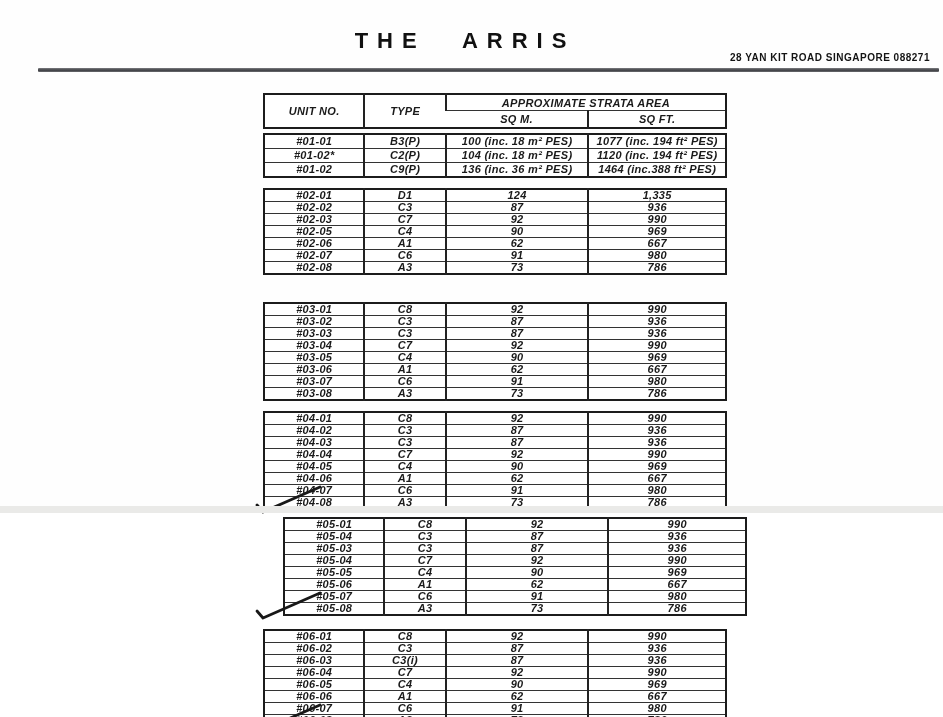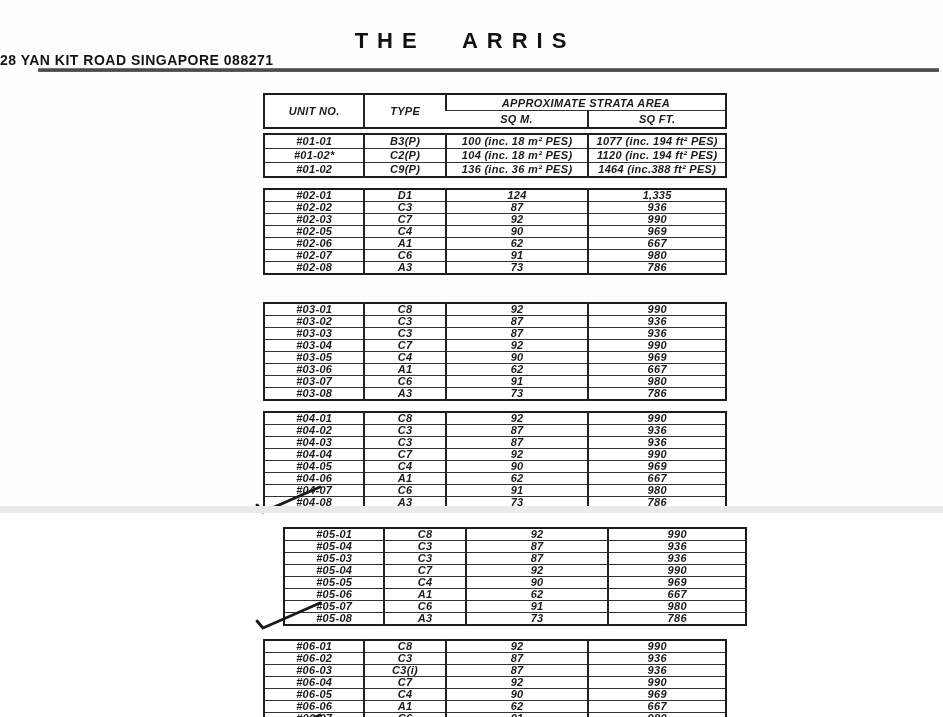--- a/index.html
+++ b/index.html
@@ -18,22 +18,22 @@
   .title {
     position: absolute; top: 28px; left: 0; width: 930px;
     text-align: center;
     font-size: 22px; font-weight: bold;
     letter-spacing: 9px; word-spacing: 22px;
     color: #111;
     white-space: nowrap;
   }
   .subtitle {
     position: absolute; top: 52px; left: 0; width: 930px;
-    text-align: left;
-    font-size: 14px; font-weight: bold;
+    text-align: right;
+    font-size: 10px; font-weight: bold;
     letter-spacing: 0.5px;
     color: #141414;
   }
   .rule {
     position: absolute; top: 68px; left: 38px; width: 901px; height: 4px;
     background: linear-gradient(to bottom, #7d7e82, #3e3f43 55%, #6b6c70);
     border-radius: 1px;
   }
   .content {
     position: absolute; top: 93px; left: 263px; width: 470px; font-style: italic;
@@ -308,21 +308,21 @@
                 <td>A3</td>
                 <td>73</td>
                 <td>786</td>
               </tr>
             </tbody>
           </table>
           <svg class="check" viewBox="0 0 72 34">
             <path d="M4 23 L10 30 L67 5" fill="none" stroke="#181818" stroke-width="2.8" stroke-linecap="round" stroke-linejoin="round"></path>
           </svg>
         </div>
-        <div class="block" style="margin-top: 17px; padding-left: 20px;">
+        <div class="block" style="margin-top: 7px; padding-left: 20px;">
           <table>
             <colgroup>
               <col style="width: 100px;">
               <col style="width: 81px;">
               <col style="width: 142px;">
               <col style="width: 137px;">
             </colgroup>
             <tbody>
               <tr>
                 <td>#05-01</td>

